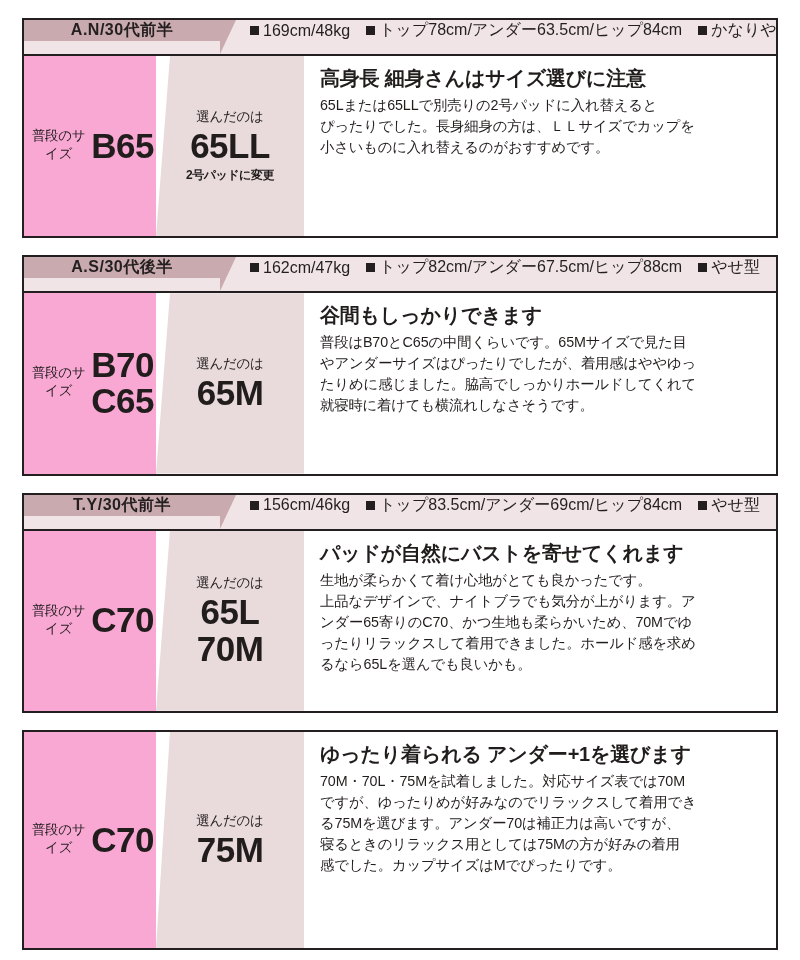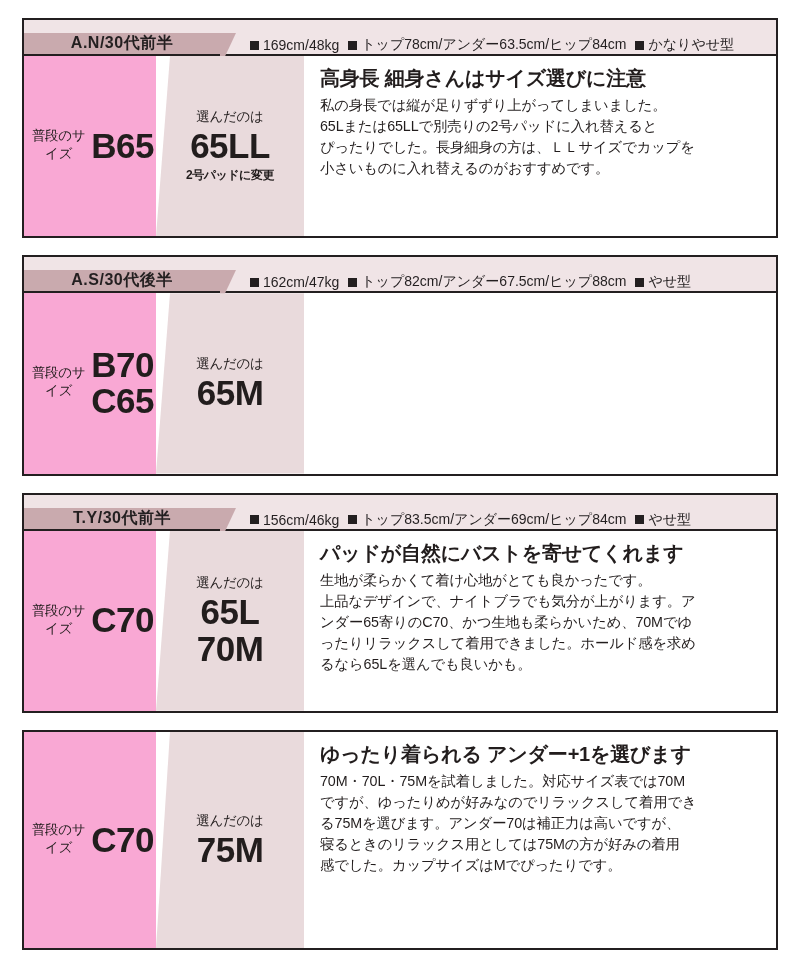--- a/index.html
+++ b/index.html
@@ -29,21 +29,21 @@
     display: flex;
     flex-direction: column;
     background: #fff;
     flex: 1 1 0;
     min-height: 0;
     overflow: hidden;
   }
   
   .card-head {
     display: flex;
-    align-items: flex-end;
+    align-items: flex-start;
     border-bottom: 2px solid #231f20;
     min-height: 34px;
     background: #f0e4e6;
   }
   .head-name {
     width: 196px;
     flex: 0 0 196px;
     background: #c9aaae;
     color: #231f20;
     font-size: 16px;
@@ -61,23 +61,23 @@
     right: -16px;
     width: 0;
     height: 0;
     border-top: 34px solid #c9aaae;
     border-right: 16px solid transparent;
   }
   .head-specs {
     flex: 1 1 auto;
     display: flex;
     align-items: center;
-    gap: 9px;
+    gap: 16px;
     padding-left: 30px;
-    font-size: 14px;
+    font-size: 16px;
     color: #231f20;
     letter-spacing: 0;
     white-space: nowrap;
     overflow: hidden;
   }
   .spec {
     display: inline-flex;
     align-items: center;
   }
   .spec .sq {
@@ -203,21 +203,20 @@
       <div class="chosen-size">
         <div class="chosen-label">選んだのは</div>
         <div class="chosen-value">
           <span>65LL</span>
         </div>
         <div class="chosen-note">2号パッドに変更</div>
       </div>
       <div class="review-text">
         <div class="review-title">高身長 細身さんはサイズ選びに注意</div>
         <div class="review-lines">
-          <div>私の身長では縦が足りずずり上がってしまいました。</div>
           <div>65Lまたは65LLで別売りの2号パッドに入れ替えると</div>
           <div>ぴったりでした。長身細身の方は、ＬＬサイズでカップを</div>
           <div>小さいものに入れ替えるのがおすすめです。</div>
         </div>
       </div>
     </div>
   </div>
 
   <div class="review-card">
     <div class="card-head">
@@ -242,20 +241,29 @@
         <div class="usual-label">普段のサイズ</div>
         <div class="usual-value">
           <span>B70</span>
           <span class="line2">C65</span>
         </div>
       </div>
       <div class="chosen-size">
         <div class="chosen-label">選んだのは</div>
         <div class="chosen-value">
           <span>65M</span>
+        </div>
+      </div>
+      <div class="review-text">
+        <div class="review-title">谷間もしっかりできます</div>
+        <div class="review-lines">
+          <div>普段はB70とC65の中間くらいです。65Mサイズで見た目</div>
+          <div>やアンダーサイズはぴったりでしたが、着用感はややゆっ</div>
+          <div>たりめに感じました。脇高でしっかりホールドしてくれて</div>
+          <div>就寝時に着けても横流れしなさそうです。</div>
         </div>
       </div>
     </div>
   </div>
 
   <div class="review-card">
     <div class="card-head">
       <div class="head-name">T.Y/30代前半</div>
       <div class="head-specs">
         <span class="spec">

